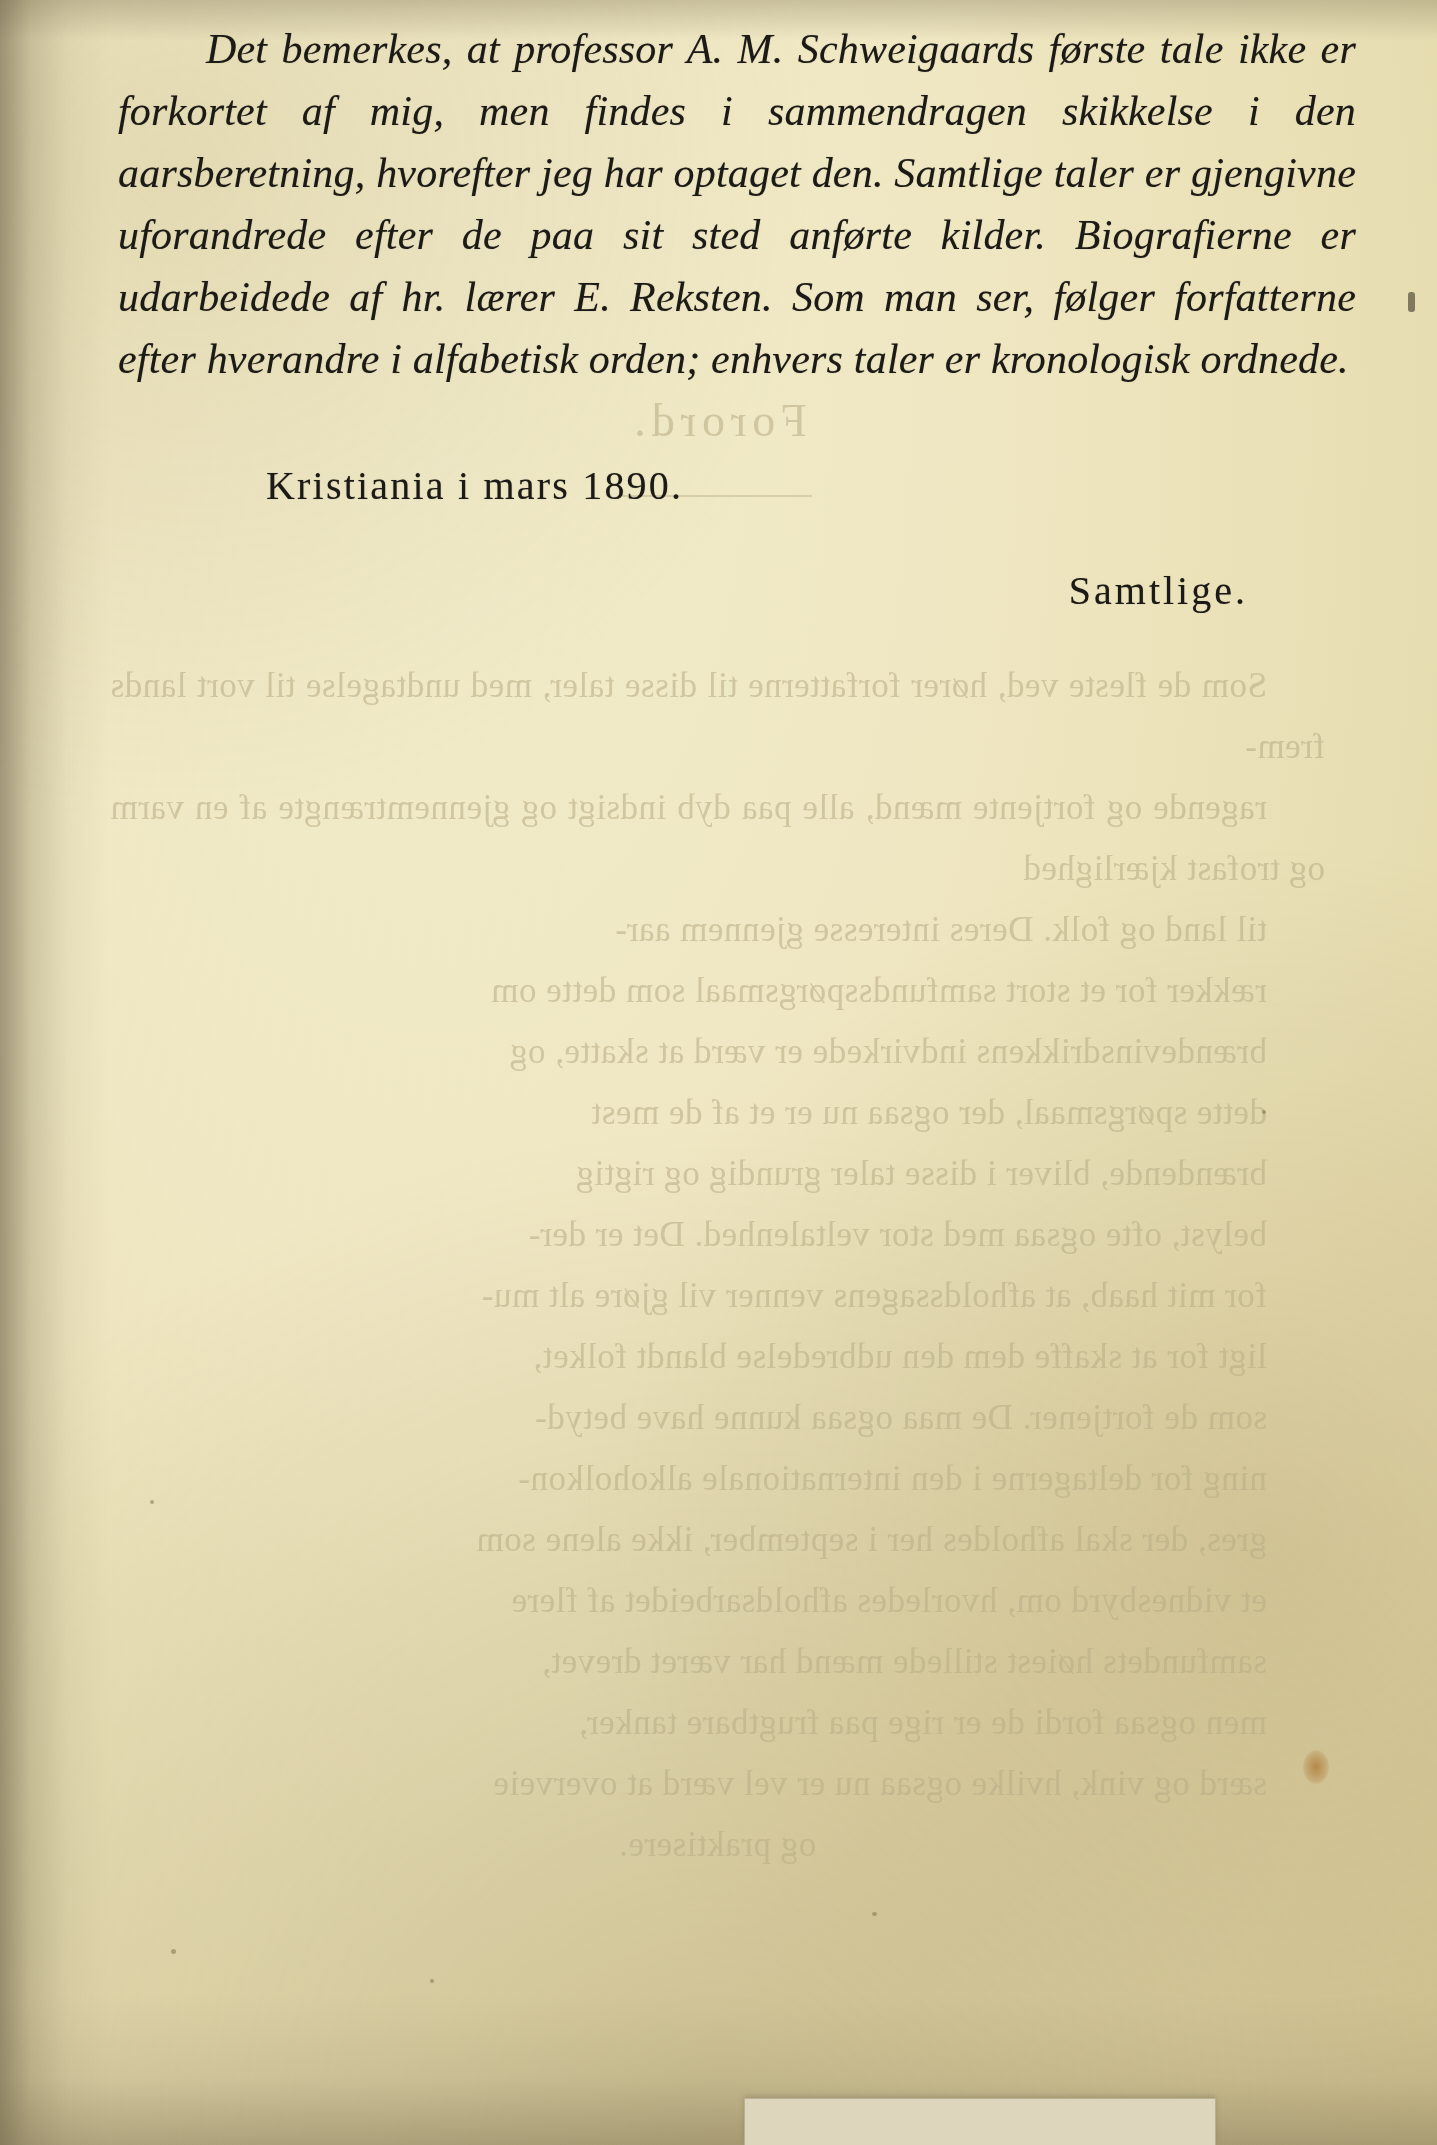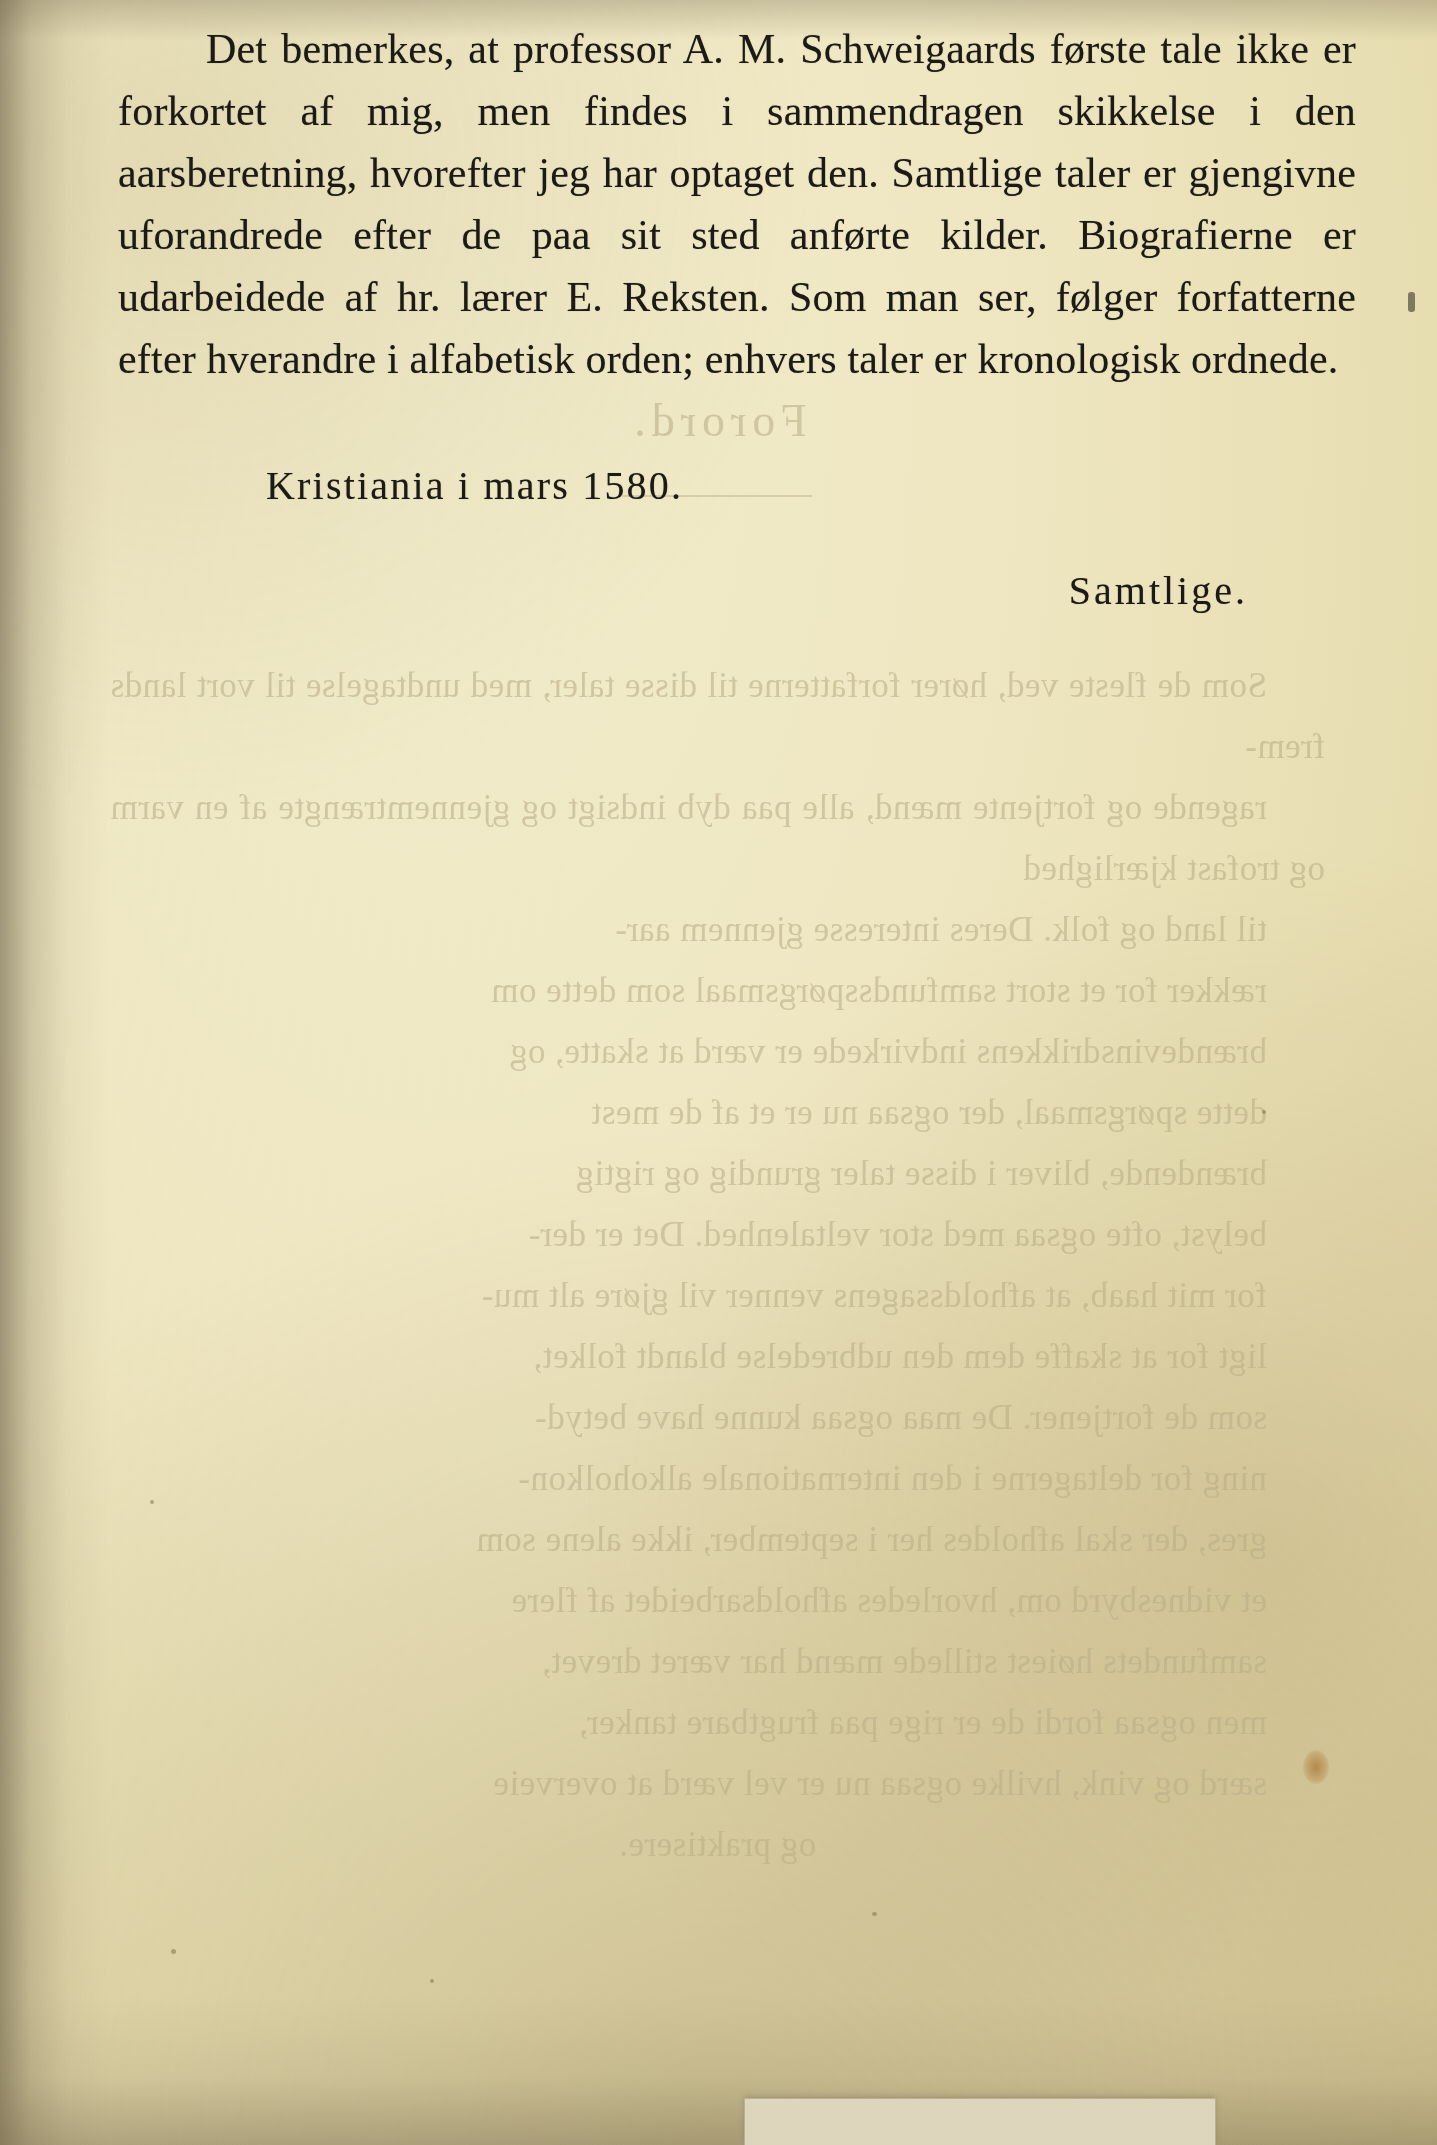--- a/index.html
+++ b/index.html
@@ -101,20 +101,21 @@
   .para {
     font-size: 42px;
     line-height: 62px;
     color: #1c1a16;
     text-align: justify;
     text-align-last: left;
     letter-spacing: 0.2px;
     text-indent: 88px;
     font-family: "Liberation Serif", serif;
     text-shadow: 0 0 1px rgba(40,35,25,0.35);
+    font-style: italic;
   }
   .place {
     margin-top: 72px;
     font-size: 40px;
     color: #1c1a16;
     letter-spacing: 2.2px;
     padding-left: 148px;
     font-family: "Liberation Serif", serif;
     text-shadow: 0 0 1px rgba(40,35,25,0.35);
   }
@@ -195,21 +196,21 @@
     <p>gres, der skal afholdes her i september, ikke alene som</p>
     <p>et vidnesbyrd om, hvorledes afholdsarbeidet af flere</p>
     <p>samfundets høiest stillede mænd har været drevet,</p>
     <p>men ogsaa fordi de er rige paa frugtbare tanker,</p>
     <p>særd og vink, hvilke ogsaa nu er vel værd at overveie</p>
     <p class="bl-last">og praktisere.</p>
   </div>
 
   <div class="content">
     <div class="para">Det bemerkes, at professor A. M. Schweigaards første tale ikke er forkortet af mig, men findes i sammendragen skikkelse i den aarsberetning, hvorefter jeg har optaget den.  Samtlige taler er gjengivne uforandrede efter de paa sit sted anførte kilder.  Biografierne er udarbeidede af hr. lærer E. Reksten.  Som man ser, følger forfatterne efter hverandre i alfabetisk orden; enhvers taler er kronologisk ordnede.</div>
-    <div class="place">Kristiania i mars 1580.</div>
+    <div class="place">Kristiania i mars 1890.</div>
     <div class="signature">Samtlige.</div>
   </div>
 
   <div class="edge-mark"></div>
   <div class="stain"></div>
 
   <div class="fleck" style="left:171px; top:1949px; width:5px; height:5px;"></div>
   <div class="fleck" style="left:430px; top:1979px; width:4px; height:4px;"></div>
   <div class="fleck" style="left:872px; top:1912px; width:5px; height:4px;"></div>
   <div class="fleck" style="left:1262px; top:1110px; width:4px; height:4px;"></div>

